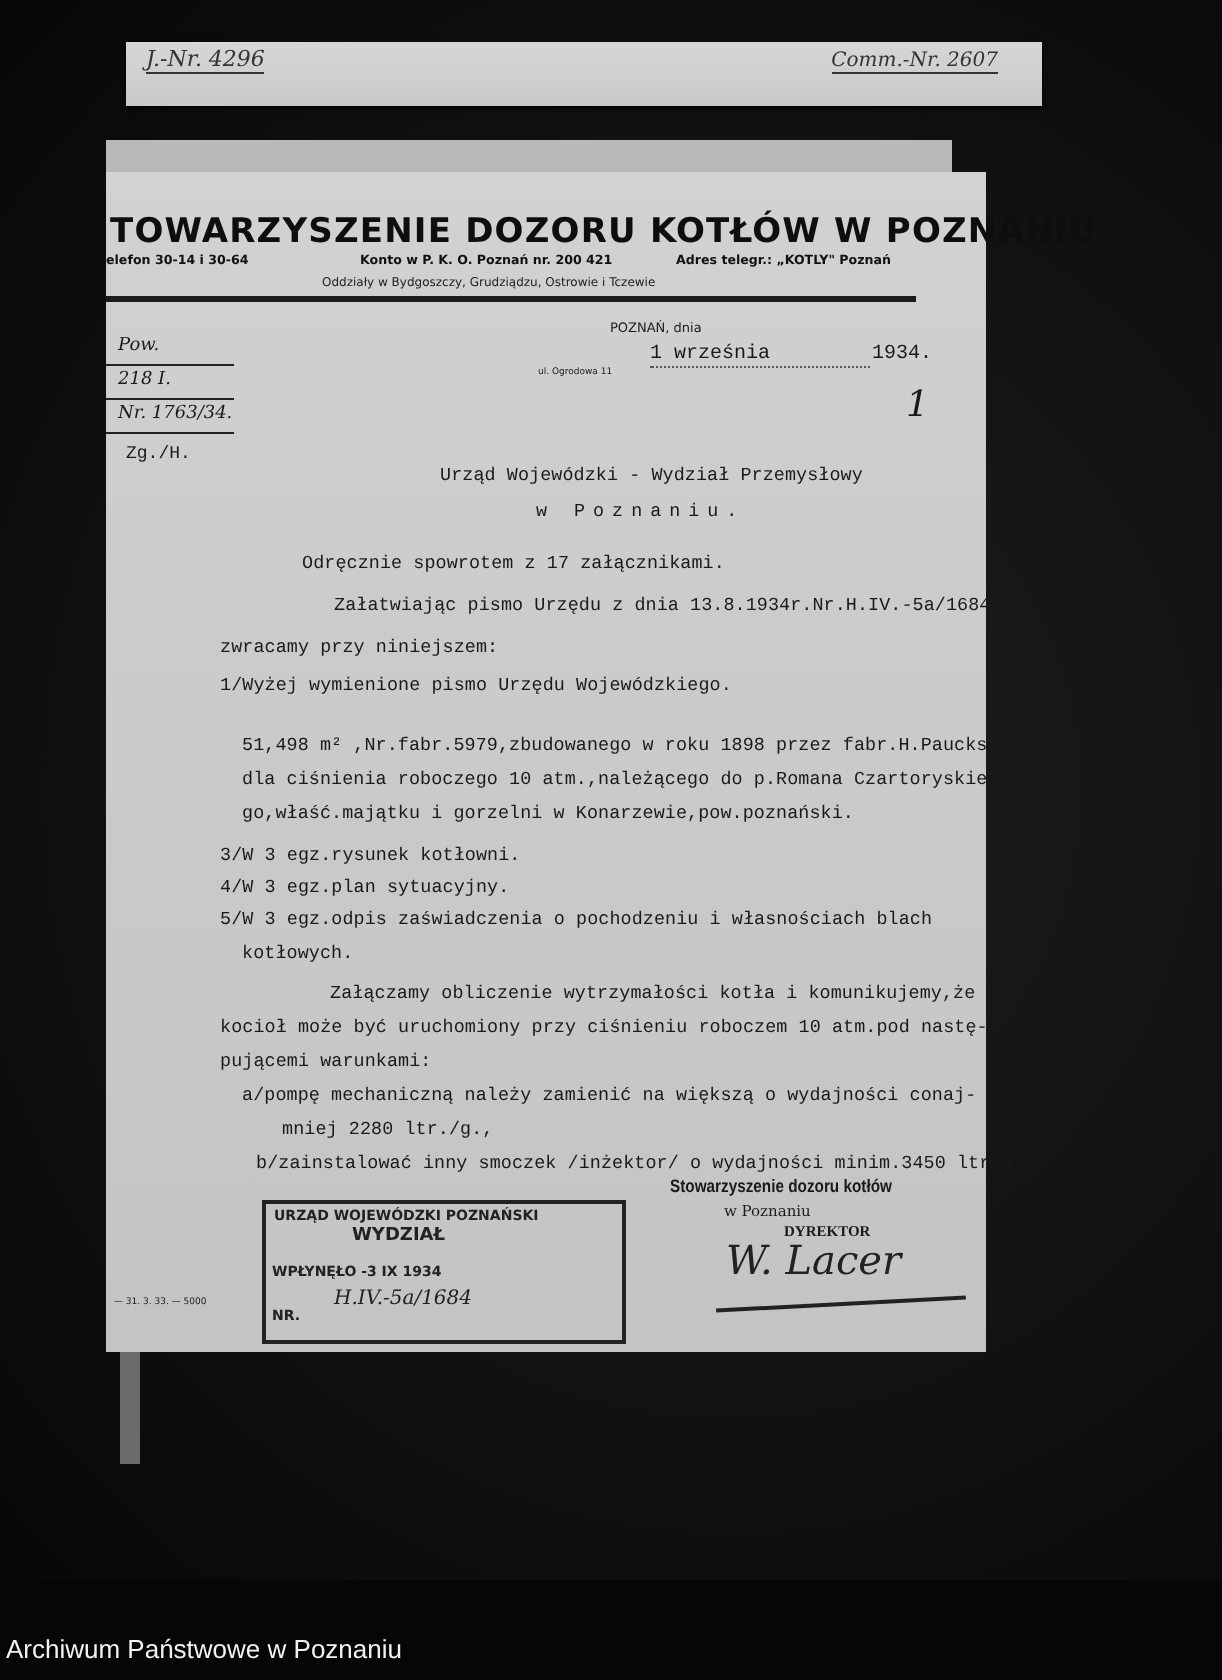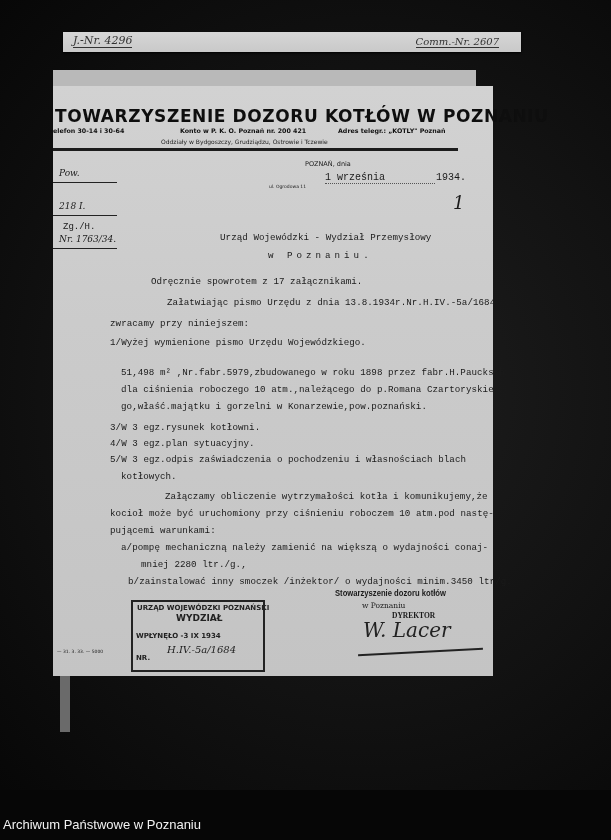--- a/index.html
+++ b/index.html
@@ -5,21 +5,21 @@
   html, body { margin:0; padding:0; }
   body {
     width:611px; height:840px; background:#060606; position:relative; overflow:hidden;
     font-family:"Liberation Mono", monospace;
   }
   .scan-bg {
     position:absolute; left:0; top:0; width:611px; height:790px;
     background: radial-gradient(ellipse at 60% 50%, #1e1e1e 0%, #121212 55%, #070707 100%);
   }
   .strip {
-    position:absolute; left:63px; top:32px; width:458px; height:20px;
+    position:absolute; left:63px; top:21px; width:458px; height:32px;
     background:linear-gradient(#d6d6d6,#c9c9c9); box-shadow:0 1px 2px #000;text-align:right;
   }
   .strip-left { position:absolute; left:10px; top:2px; font-family:"DejaVu Serif", serif; font-style:italic; font-size:11px; color:#333; border-bottom:1px solid #333; }
   .strip-right { position:absolute; right:22px; top:4px; font-family:"DejaVu Serif", serif; font-style:italic; font-size:10px; color:#333; border-bottom:1px solid #333; }
   .back-sheet {
     position:absolute; left:53px; top:70px; width:423px; height:18px;
     background:#b9b9b9;
   }
   .paper {
     position:absolute; left:53px; top:86px; width:440px; height:590px;
@@ -28,38 +28,38 @@
   }
   .rod { position:absolute; left:60px; top:676px; width:10px; height:56px; background:#6a6a6a; }
   .lh-title {
     position:absolute; left:2px; top:20px; font-family:"DejaVu Sans", sans-serif; font-weight:bold;
     font-size:17px; letter-spacing:0.6px; color:#0e0e0e; white-space:nowrap;
   }
   .lh-sub { position:absolute; top:41px; font-family:"DejaVu Sans", sans-serif; font-weight:bold; font-size:6.3px; color:#111; white-space:nowrap; }
   .lh-branches { position:absolute; left:108px; top:52px; font-family:"DejaVu Sans", sans-serif; font-size:6px; color:#222; white-space:nowrap; }
   .lh-rule { position:absolute; left:0; top:62px; width:405px; height:3px; background:#1c1c1c; }
   .ref-box { position:absolute; left:0; top:82px; width:64px; }
-  .ref-line { height:14px; border-bottom:1.5px solid #222; font-family:"DejaVu Serif", serif; font-style:italic; font-size:9px; padding-left:6px; margin-bottom:18px; }
+  .ref-line { height:14px; border-bottom:1.5px solid #222; font-family:"DejaVu Serif", serif; font-style:italic; font-size:9px; padding-left:6px; margin-bottom:2px; }
   .sign-zg { position:absolute; left:10px; top:136px; font-size:9px; }
   .place { position:absolute; left:216px; top:74px; font-family:"DejaVu Sans", sans-serif; font-size:6.5px;margin-left:36px; }
   .place-street { position:absolute; left:216px; top:98px; font-family:"DejaVu Sans", sans-serif; font-size:4.5px; }
   .date-val { position:absolute; left:272px; top:86px; font-size:10px; }
   .date-line { position:absolute; left:272px; top:97px; width:110px; border-bottom:1px dotted #555; }
   .year { position:absolute; left:383px; top:86px; font-size:10px; }
   .page-num { position:absolute; left:400px; top:106px; font-family:"DejaVu Serif", serif; font-size:18px; font-style:italic; }
   .t { position:absolute; font-size:9.2px; white-space:nowrap; letter-spacing:0.05px; }
   .u { }
   .stamp-org { position:absolute; left:282px; top:502px; font-family:"Liberation Sans", sans-serif; font-weight:bold; font-size:9px; transform:scaleX(0.85); transform-origin:left; white-space:nowrap; }
   .stamp-city { position:absolute; left:309px; top:515px; font-family:"DejaVu Serif", serif; font-size:7.5px; }
   .stamp-role { position:absolute; left:305px; top:525px; font-family:Liberation Serif, serif; font-weight:bold; font-size:7.5px;margin-left:34px; }
   .signature { position:absolute; left:310px; top:532px; font-family:"DejaVu Serif", serif; font-style:italic; font-size:20px; color:#222; }
   .sig-line { position:absolute; left:305px; top:565px; width:125px; height:2px; background:#222; transform:rotate(-3deg); }
   .rcv-stamp {
     position:absolute; left:78px; top:514px; width:130px; height:68px; border:2px solid #222;
-    font-family:"DejaVu Sans", sans-serif; font-size:7px; color:#222;
+    font-family:"DejaVu Sans", sans-serif; font-size:7px; color:#222;padding-left:48px;
   }
   .rcv-l1 { position:absolute; left:4px; top:2px; font-weight:bold; white-space:nowrap; }
   .rcv-l2 { position:absolute; left:30px; top:11px; font-weight:bold; font-size:9px;margin-left:13px; }
   .rcv-l3 { position:absolute; left:3px; top:30px; font-weight:bold; white-space:nowrap; }
   .rcv-hand { position:absolute; left:34px; top:42px; font-family:"DejaVu Serif", serif; font-style:italic; font-size:10px; }
   .rcv-l4 { position:absolute; left:3px; top:52px; font-weight:bold; }
   .print-code { position:absolute; left:4px; top:563px; font-size:4.5px; font-family:"DejaVu Sans", sans-serif; }
   .footer { position:absolute; left:3px; top:817px; font-family:"Liberation Sans", sans-serif; font-size:13px; color:#f2f2f2; }
 </style>
 </head>

